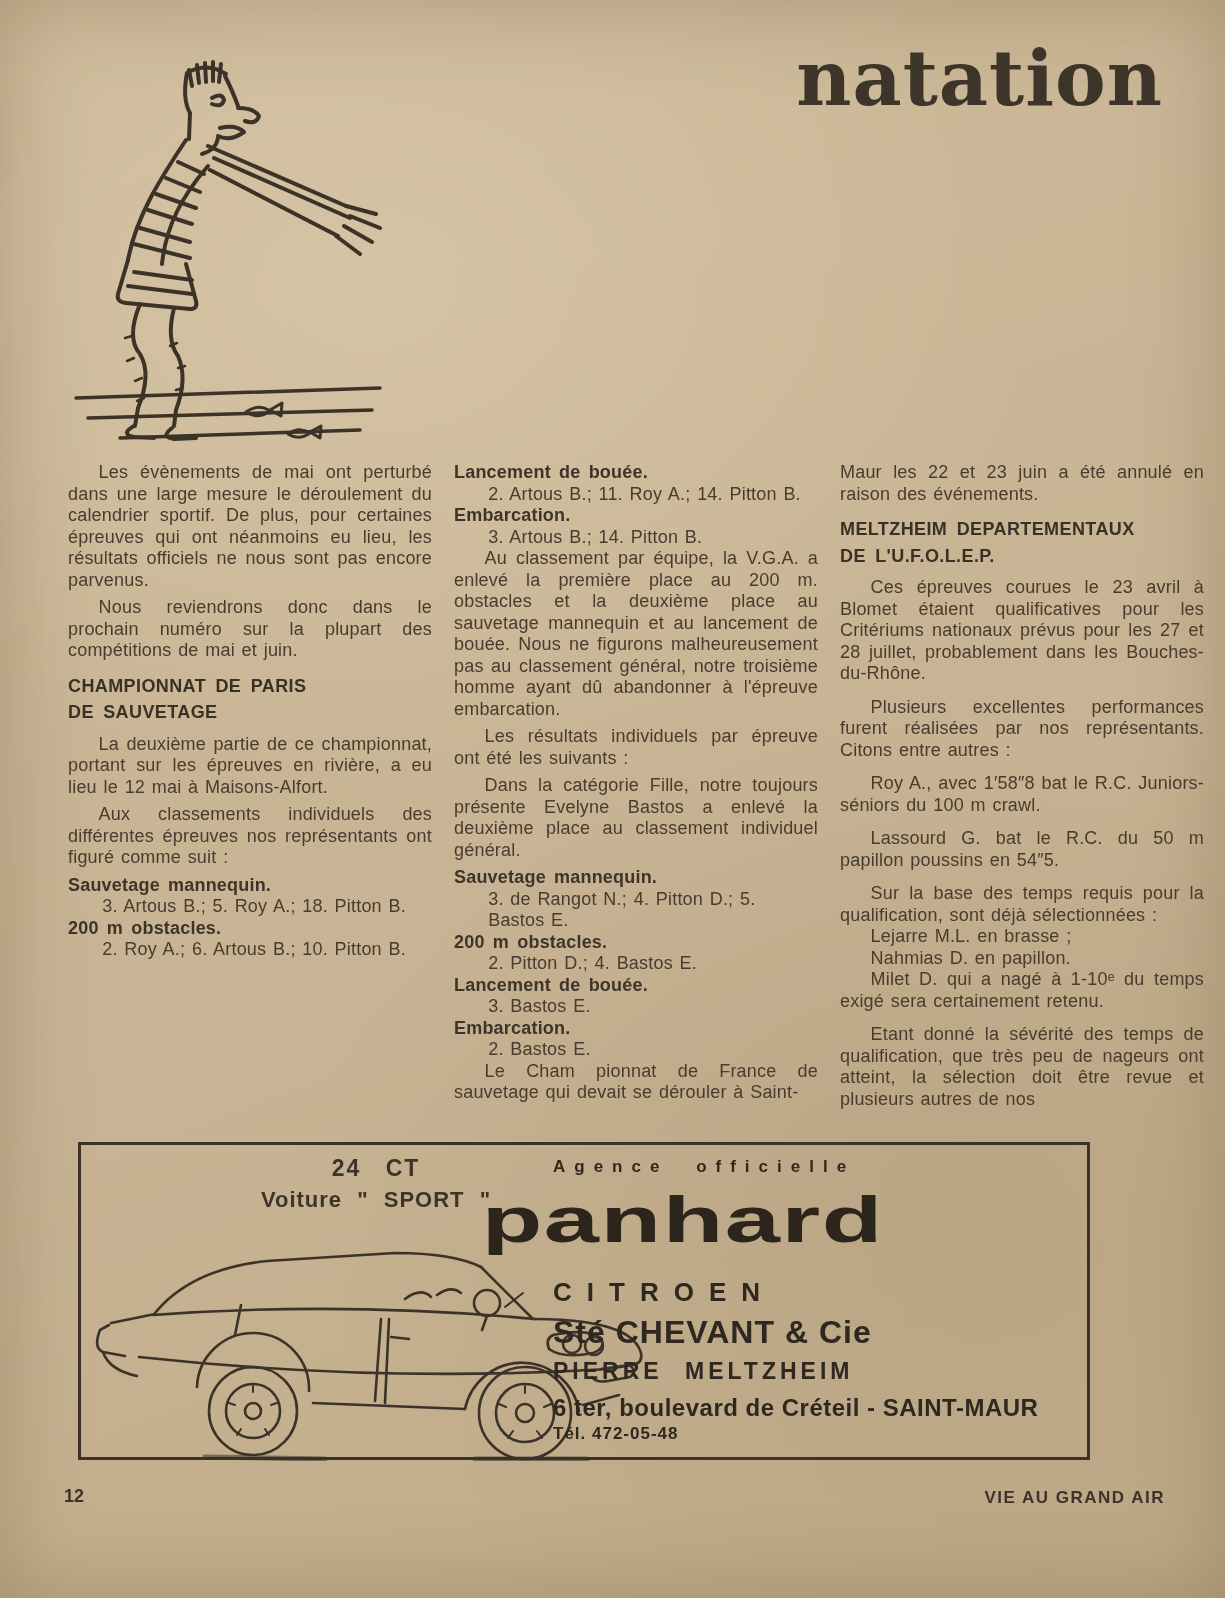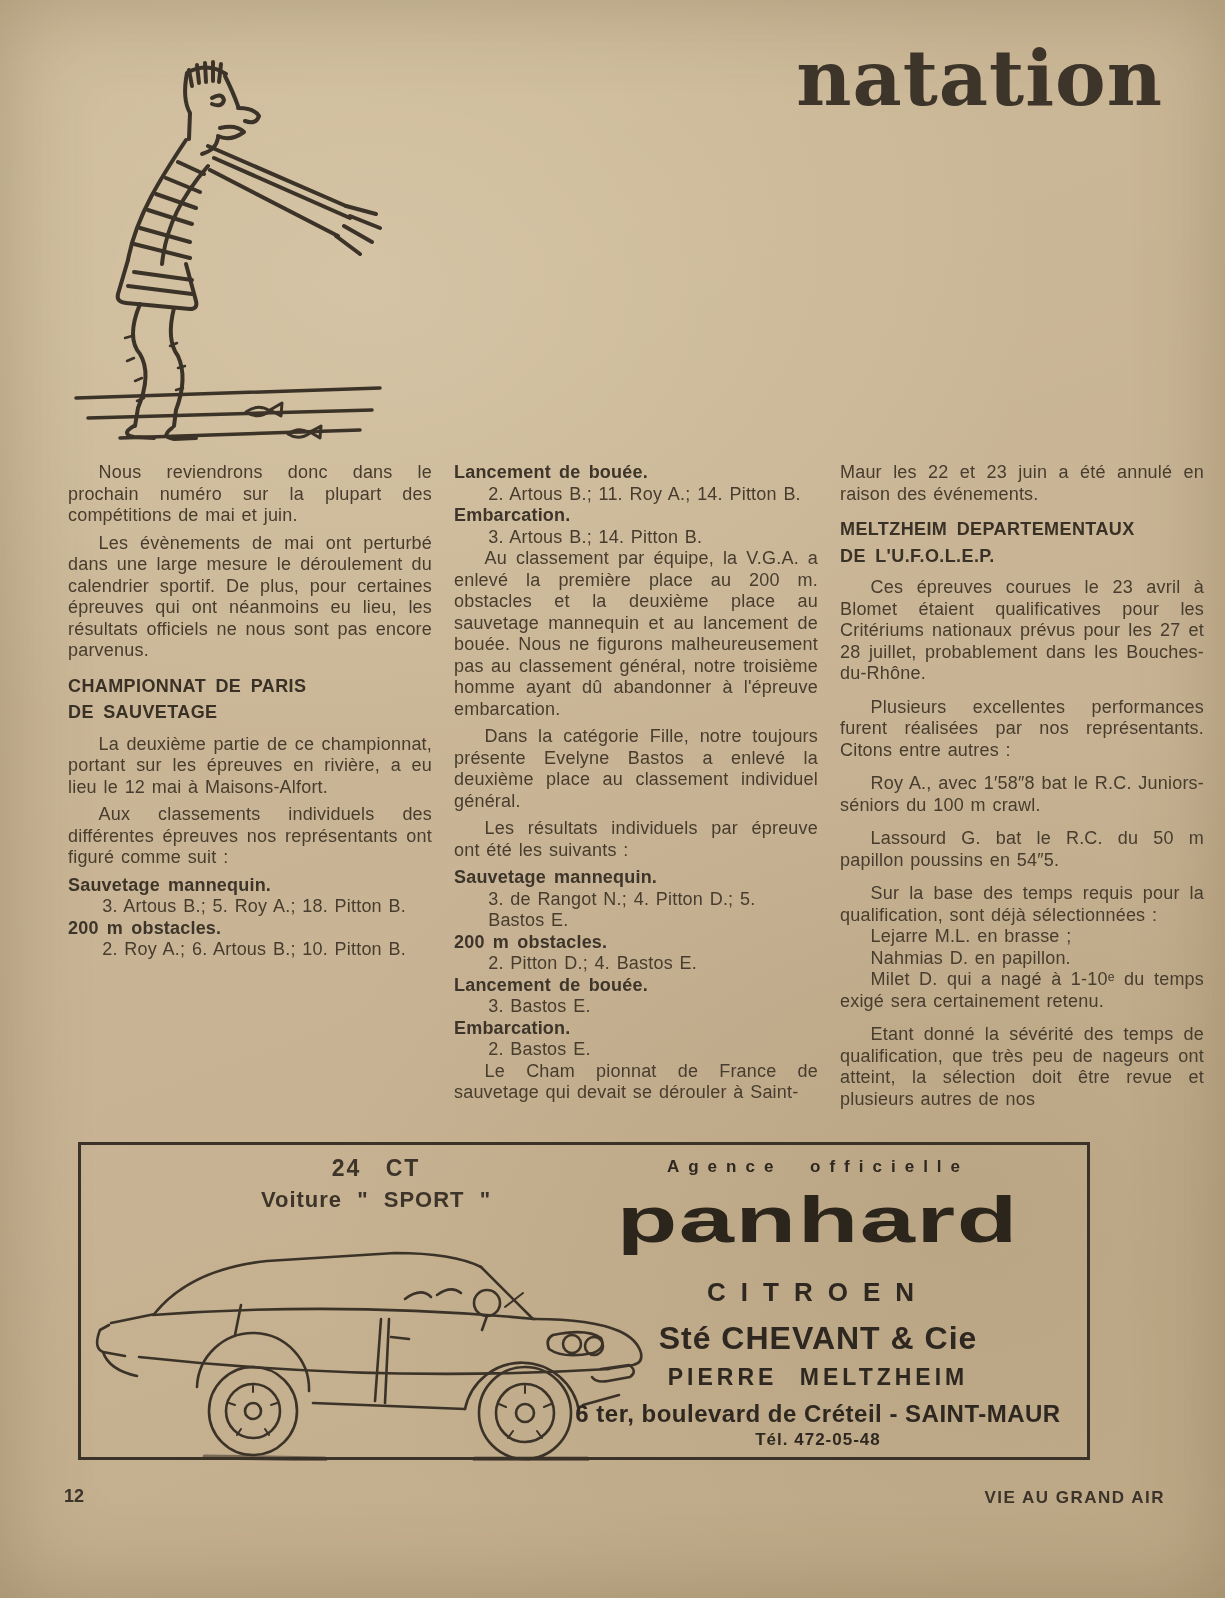--- a/index.html
+++ b/index.html
@@ -41,29 +41,29 @@
   .rl{margin:0;padding-left:1.9em;}
   
   .ad{
     position:absolute;left:78px;top:1142px;width:1012px;height:318px;
     border:3px solid #3b3228;box-sizing:border-box;
   }
   .ad-model{position:absolute;left:160px;top:10px;width:270px;text-align:center;color:#3d342a;}
   .ad-model-l1{font-weight:bold;font-size:23px;letter-spacing:2px;word-spacing:16px;}
   .ad-model-l2{font-weight:bold;font-size:22px;letter-spacing:1px;word-spacing:8px;margin-top:5px;}
   .ad-car{position:absolute;left:4px;top:64px;width:590px;height:252px;}
-  .ad-right{position:absolute;left:472px;top:0;right:4px;text-align:center;color:#2f2820;}
+  .ad-right{position:absolute;left:472px;top:0;right:4px;text-align:left;color:#2f2820;}
   .ad-agence{margin-top:12px;font-weight:bold;font-size:17px;letter-spacing:9px;word-spacing:14px;}
   .ad-brand-wrap{margin-top:8px;height:78px;}
   .ad-brand{
     display:inline-block;font-weight:bold;font-size:64px;line-height:70px;
     transform:scaleX(1.55);transform-origin:50% 50%;letter-spacing:1px;color:#2c251c;
   }
   .ad-citroen{margin-top:14px;font-weight:bold;font-size:26px;letter-spacing:15px;}
-  .ad-company{margin-top:12px;font-weight:bold;font-size:32px;letter-spacing:1px;}
+  .ad-company{margin-top:6px;font-weight:bold;font-size:32px;letter-spacing:1px;}
   .ad-person{margin-top:7px;font-weight:bold;font-size:23px;letter-spacing:4px;word-spacing:12px;}
   .ad-address{margin-top:9px;font-weight:bold;font-size:24px;letter-spacing:0.5px;}
   .ad-phone{margin-top:2px;font-weight:bold;font-size:17px;letter-spacing:1px;}
   
   .page-number{position:absolute;left:64px;top:1486px;font-weight:bold;font-size:18px;color:#3c332a;}
   .magazine{position:absolute;right:60px;top:1488px;font-weight:bold;font-size:17px;letter-spacing:1.5px;color:#3c332a;}
 </style>
 </head>
 <body>
 
@@ -105,40 +105,40 @@
       <path d="M184,366 q12,-9 24,-1 q-12,9 -24,1 z M208,364 l12,-7 -1,13 z" stroke-width="3"></path>
       <path d="M226,388 q11,-8 22,-1 q-11,8 -22,1 z M248,386 l11,-6 -1,12 z" stroke-width="3"></path>
     </g>
   </svg>
 
   <div class="masthead">natation</div>
 
   <div class="columns">
 
     <div class="col">
+      <p class="para">Les évènements de mai ont perturbé dans une large mesure le déroulement du calendrier sportif. De plus, pour certaines épreuves qui ont néanmoins eu lieu, les résultats officiels ne nous sont pas encore parvenus.</p>
       <p class="para">Nous reviendrons donc dans le prochain numéro sur la plupart des compétitions de mai et juin.</p>
-      <p class="para">Les évènements de mai ont perturbé dans une large mesure le déroulement du calendrier sportif. De plus, pour certaines épreuves qui ont néanmoins eu lieu, les résultats officiels ne nous sont pas encore parvenus.</p>
       <p class="h">CHAMPIONNAT DE PARIS</p>
       <p class="h2">DE SAUVETAGE</p>
       <p class="para">La deuxième partie de ce championnat, portant sur les épreuves en rivière, a eu lieu le 12 mai à Maisons-Alfort.</p>
       <p class="para">Aux classements individuels des différentes épreuves nos représentants ont figuré comme suit :</p>
       <p class="rh">Sauvetage mannequin.</p>
       <p class="rl">3. Artous B.; 5. Roy A.; 18. Pitton B.</p>
       <p class="rh">200 m obstacles.</p>
       <p class="rl">2. Roy A.; 6. Artous B.; 10. Pitton B.</p>
     </div>
 
     <div class="col">
       <p class="rh">Lancement de bouée.</p>
       <p class="rl">2. Artous B.; 11. Roy A.; 14. Pitton B.</p>
       <p class="rh">Embarcation.</p>
       <p class="rl">3. Artous B.; 14. Pitton B.</p>
       <p class="para">Au classement par équipe, la V.G.A. a enlevé la première place au 200 m. obstacles et la deuxième place au sauvetage mannequin et au lancement de bouée. Nous ne figurons malheureusement pas au classement général, notre troisième homme ayant dû abandonner à l'épreuve embarcation.</p>
+      <p class="para">Les résultats individuels par épreuve ont été les suivants :</p>
       <p class="para">Dans la catégorie Fille, notre toujours présente Evelyne Bastos a enlevé la deuxième place au classement individuel général.</p>
-      <p class="para">Les résultats individuels par épreuve ont été les suivants :</p>
       <p class="rh">Sauvetage mannequin.</p>
       <p class="rl">3. de Rangot N.; 4. Pitton D.; 5. Bastos E.</p>
       <p class="rh">200 m obstacles.</p>
       <p class="rl">2. Pitton D.; 4. Bastos E.</p>
       <p class="rh">Lancement de bouée.</p>
       <p class="rl">3. Bastos E.</p>
       <p class="rh">Embarcation.</p>
       <p class="rl">2. Bastos E.</p>
       <p class="para">Le Cham pionnat de France de sauvetage qui devait se dérouler à Saint-</p>
     </div>

